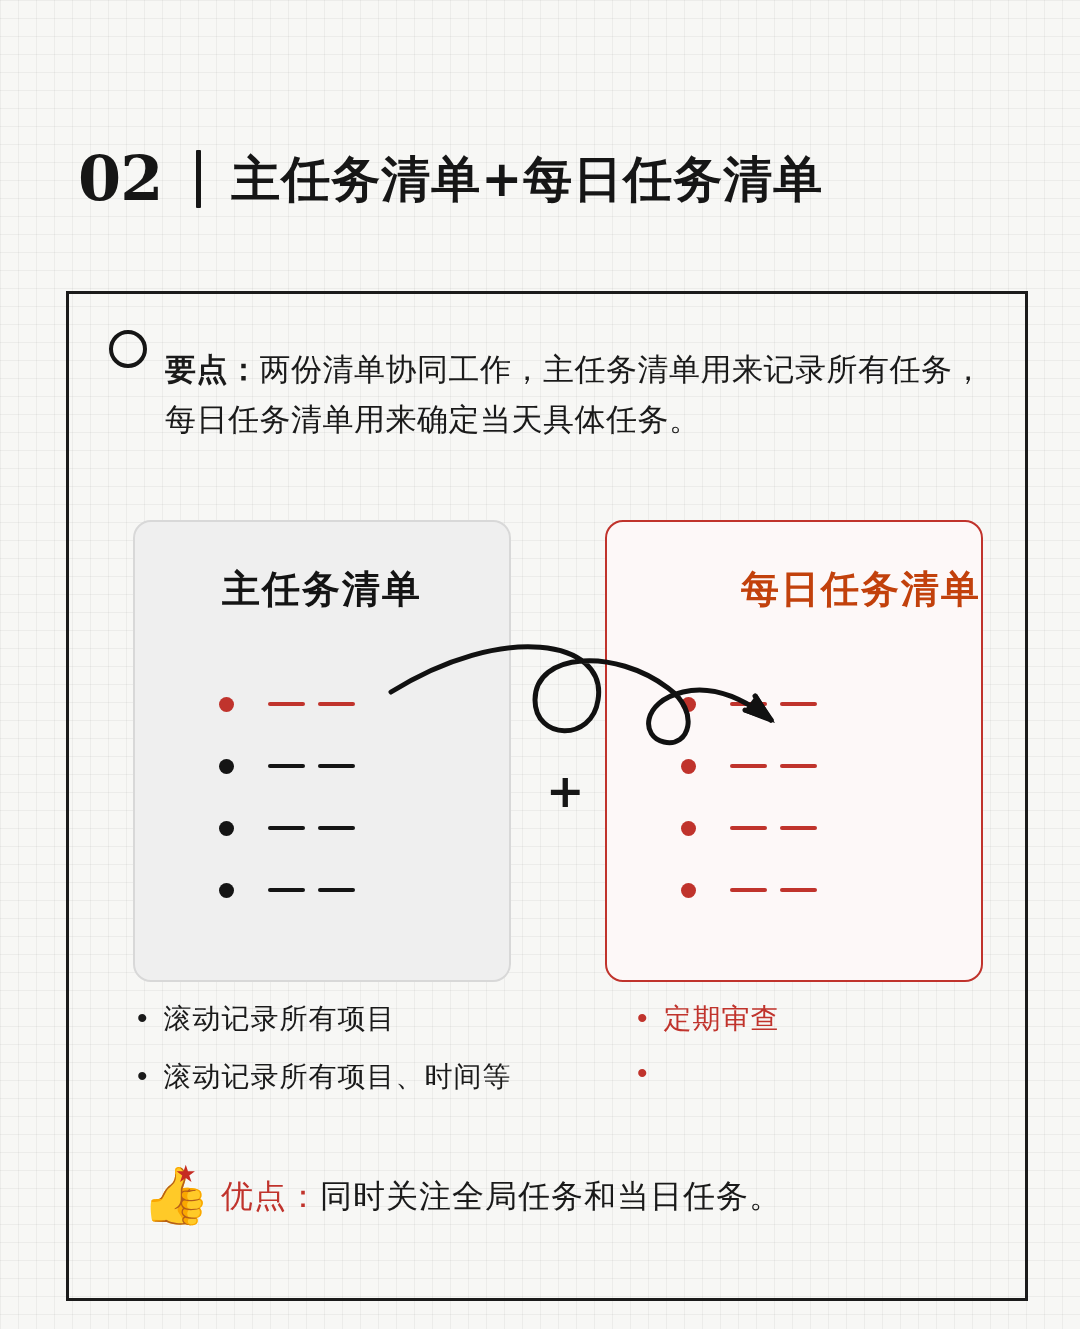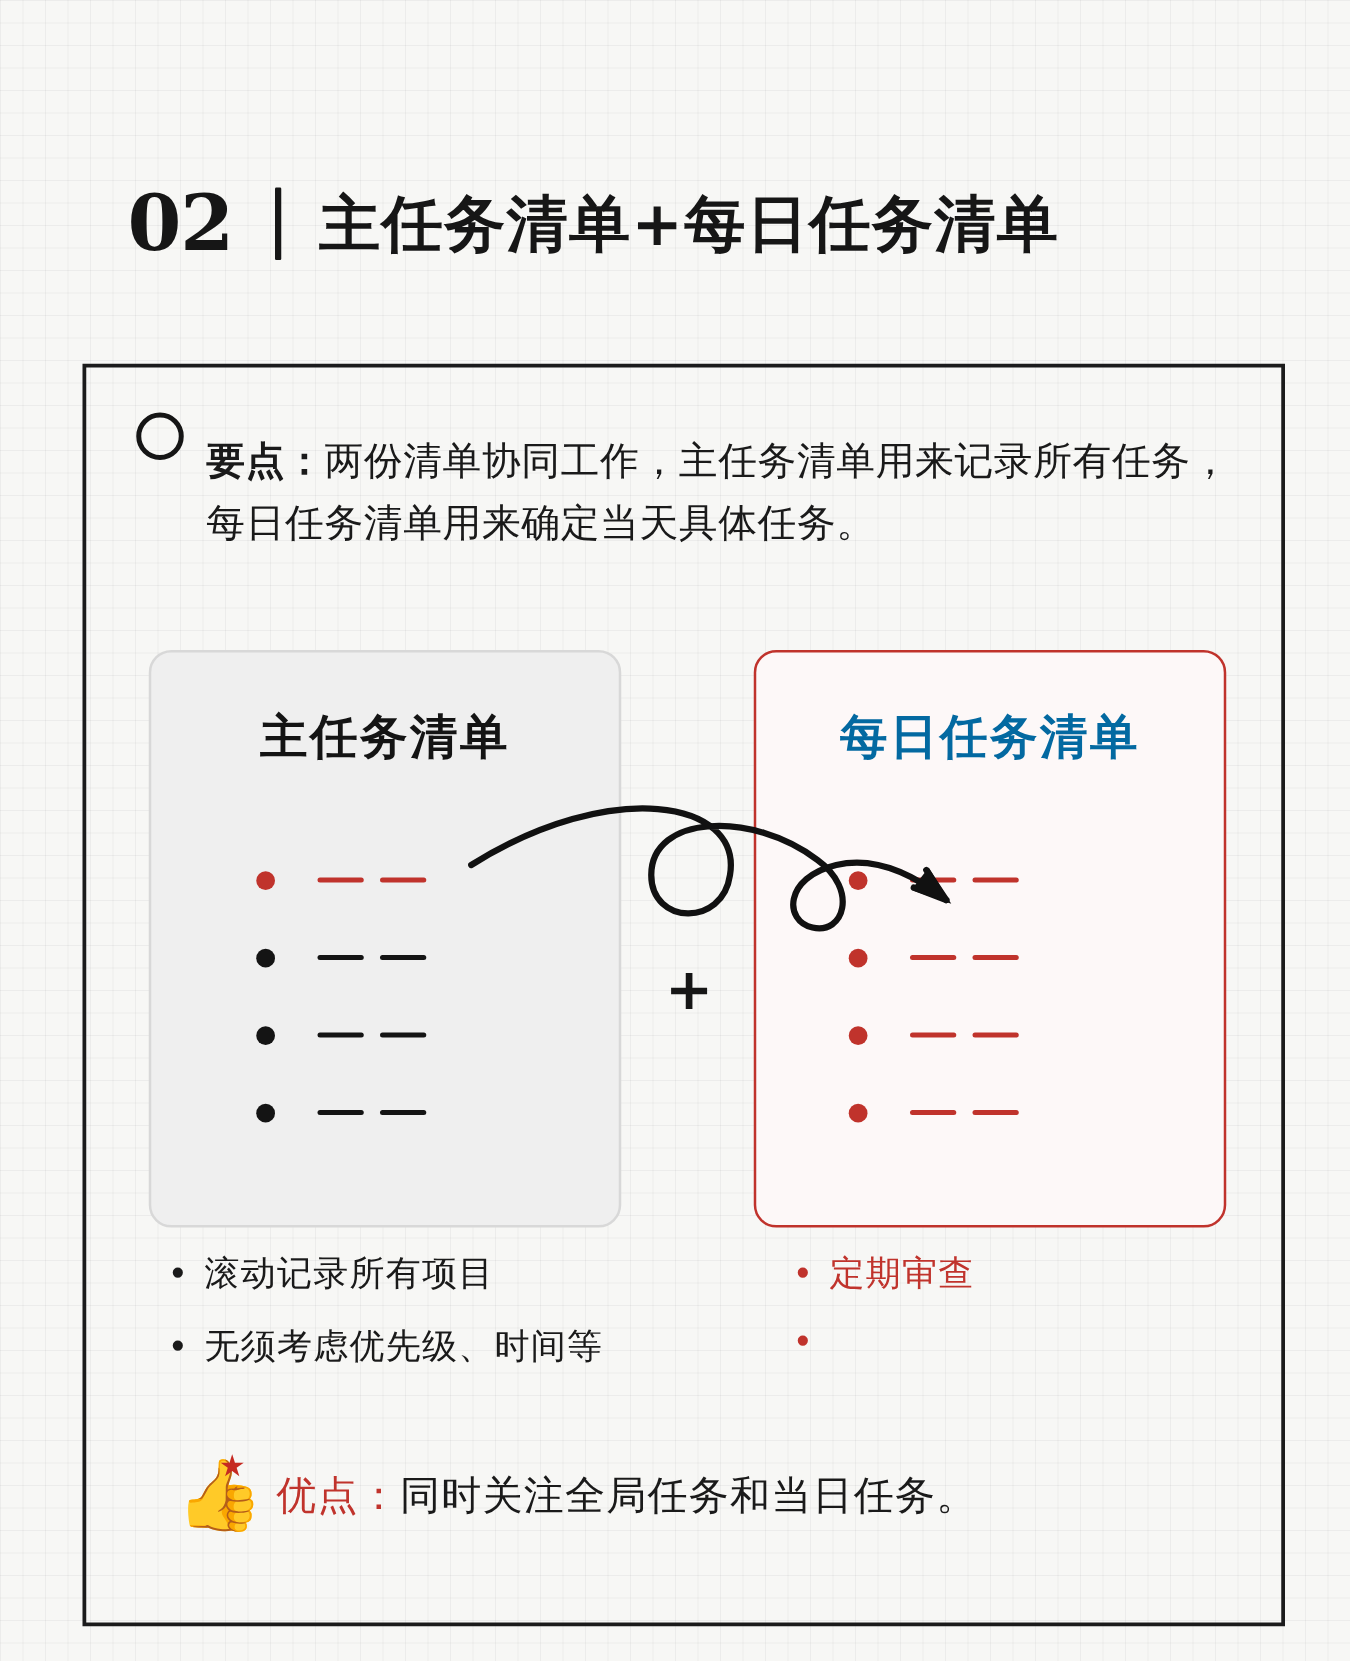--- a/index.html
+++ b/index.html
@@ -40,21 +40,20 @@
     align-items: center;
     gap: 0;
   }
   .header .num {
     font-family: "DejaVu Serif", serif;
     font-weight: bold;
     font-size: 62px;
     color: #161616;
     letter-spacing: -1px;
     line-height: 1;
-    margin-left: 24px;
   }
   .header .divider {
     width: 5px;
     height: 58px;
     background: #161616;
     margin: 0 30px 0 34px;
     border-radius: 1px;
   }
   .header .title {
     font-family: "DejaVu Sans", sans-serif;
@@ -102,25 +101,24 @@
     color: #1a1a1a;
     line-height: 1.62;
     letter-spacing: 0.5px;
     margin-top: 22px;
   }
   .keypoint-text .lbl { font-weight: bold; }
 
   
   .panels {
     position: absolute;
-    left: 50px;
+    left: 64px;
     top: 226px;
     width: 850px;
     height: 462px;
-    padding-left: 12px;
   }
   .panel {
     position: absolute;
     top: 0;
     width: 378px;
     height: 462px;
     border-radius: 18px;
     box-sizing: border-box;
   }
   .panel.master {
@@ -135,21 +133,21 @@
   }
   .panel-title {
     text-align: center;
     font-family: "DejaVu Sans", sans-serif;
     font-weight: bold;
     font-size: 38px;
     margin-top: 42px;
     letter-spacing: 2px;
   }
   .panel.master .panel-title { color: #141414; }
-  .panel.daily .panel-title { color: #0369a1; }
+  .panel.daily .panel-title { color: #c2410c; text-align: right; }
 
   .rows {
     margin-top: 58px;
     padding-left: 84px;
   }
   .row {
     display: flex;
     align-items: center;
     height: 62px;
   }
@@ -378,21 +376,21 @@
     </div>
 
     <div class="notes">
       <div class="note-col left">
         <div class="note-row">
           <span class="note-bullet">•</span>
           <span class="note-text">滚动记录所有项目</span>
         </div>
         <div class="note-row">
           <span class="note-bullet">•</span>
-          <span class="note-text">无须考虑优先级、时间等</span>
+          <span class="note-text">滚动记录所有项目、时间等</span>
         </div>
       </div>
       <div class="note-col right">
         <div class="note-row">
           <span class="note-bullet">•</span>
           <span class="note-text">定期审查</span>
         </div>
         <div class="note-row">
           <span class="note-bullet">•</span>
         </div>

